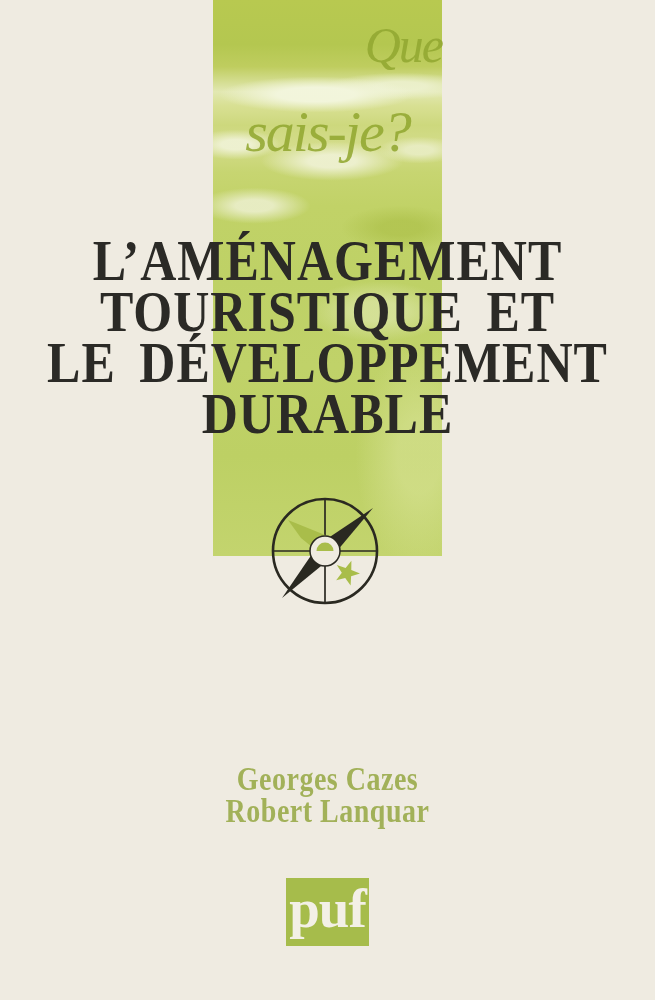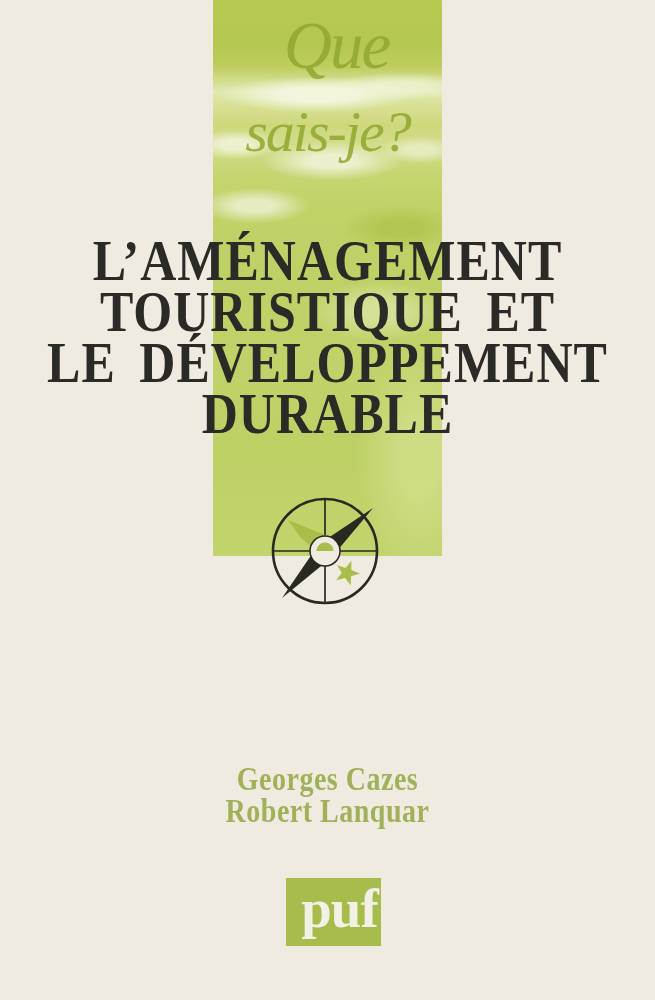--- a/index.html
+++ b/index.html
@@ -24,22 +24,22 @@
       radial-gradient(80px 30px at 82% 41%, rgba(168,188,66,.55) 25%, rgba(168,188,66,0) 75%),
       radial-gradient(95px 40px at 72% 56%, rgba(233,239,196,.5) 25%, rgba(233,239,196,0) 75%),
       radial-gradient(85px 150px at 90% 82%, rgba(222,231,160,.5) 25%, rgba(222,231,160,0) 75%),
       linear-gradient(180deg,#b8c950 0%,#b4c750 8%,#bfcd5f 12%,#e2e8b2 16.5%,#d8e093 19%,
         #cdd87d 22.5%,#d3dc8a 26%,#c7d571 31%,#c1d267 37%,#bed166 50%,
         #c0d269 66%,#bdd064 82%,#c3d46e 100%);
   }
   
   .qsj{position:absolute;top:4px;left:0;right:0;text-align:center;font-style:italic;}
   .qsj-que{
-    display:block;font-size:67px;line-height:82px;padding-left:18px;
-    color:rgba(146,167,49,.88);letter-spacing:-2px;
+    display:block;font-size:50px;line-height:82px;padding-left:18px;
+    color:rgba(146,167,49,.88);letter-spacing:-2px;text-align:right;
   }
   .qsj-saisje{
     display:block;font-size:58px;line-height:56px;margin-top:18px;
     color:rgba(146,167,49,.88);letter-spacing:-2px;
   }
   
   .title{
     position:absolute;top:236px;left:0;width:655px;
     text-align:center;color:#2B2A26;
     font-weight:bold;font-size:50px;line-height:45px;
@@ -54,21 +54,20 @@
     text-align:center;color:#A2B159;
     font-weight:bold;font-size:28px;line-height:27px;letter-spacing:.5px;
     transform:scaleY(1.2);transform-origin:center top;
   }
   
   .puf{
     position:absolute;left:286px;top:878px;width:83px;height:68px;
     background:#A6BC4B;text-align:center;
     font-weight:bold;font-size:55px;line-height:62px;letter-spacing:-1px;
     color:#F3F0E6;
-    padding-left:12px;
   }
 </style>
 </head>
 <body>
 
 <div class="cover">
 
   <div class="band">
     <div class="qsj">
       <span class="qsj-que">Que</span>

